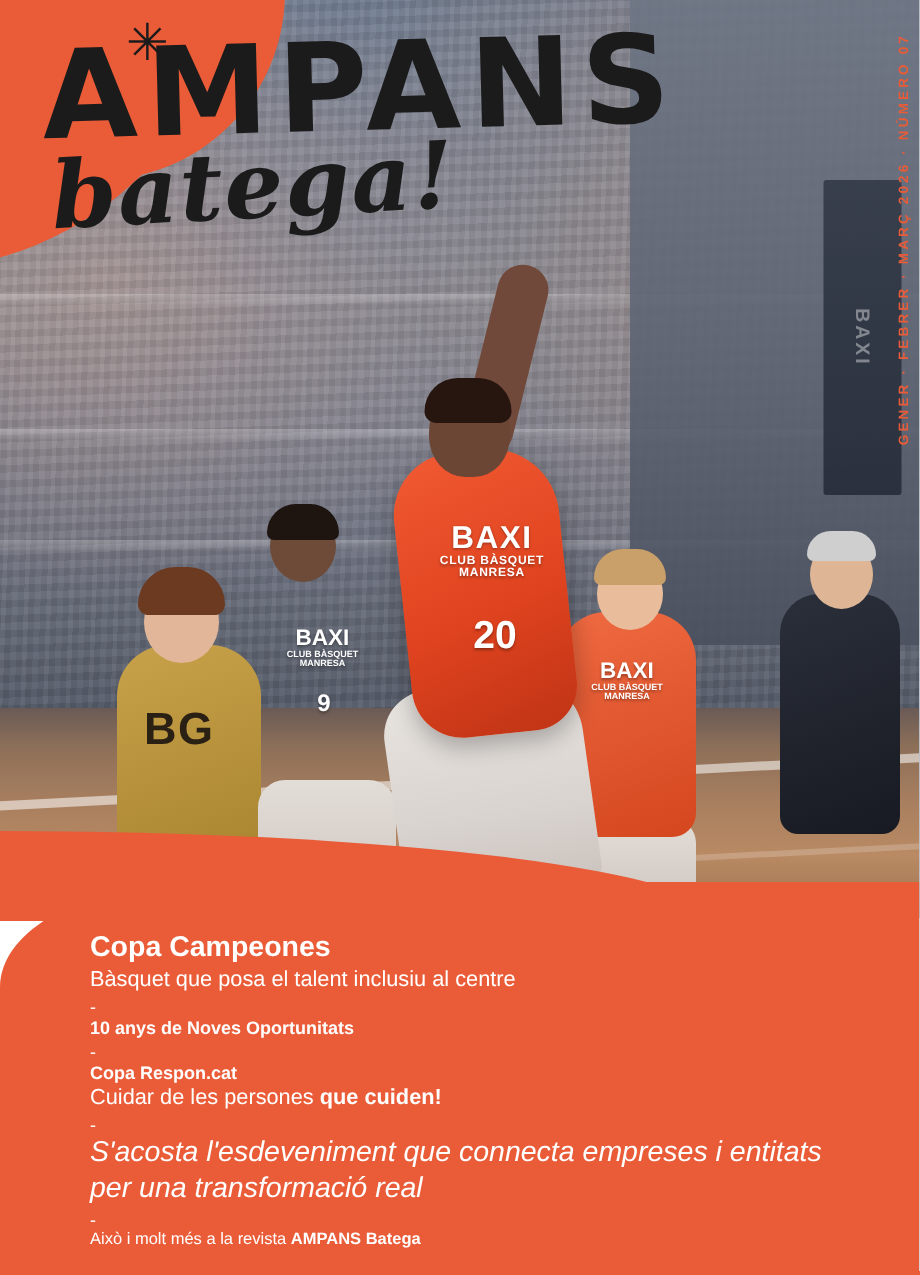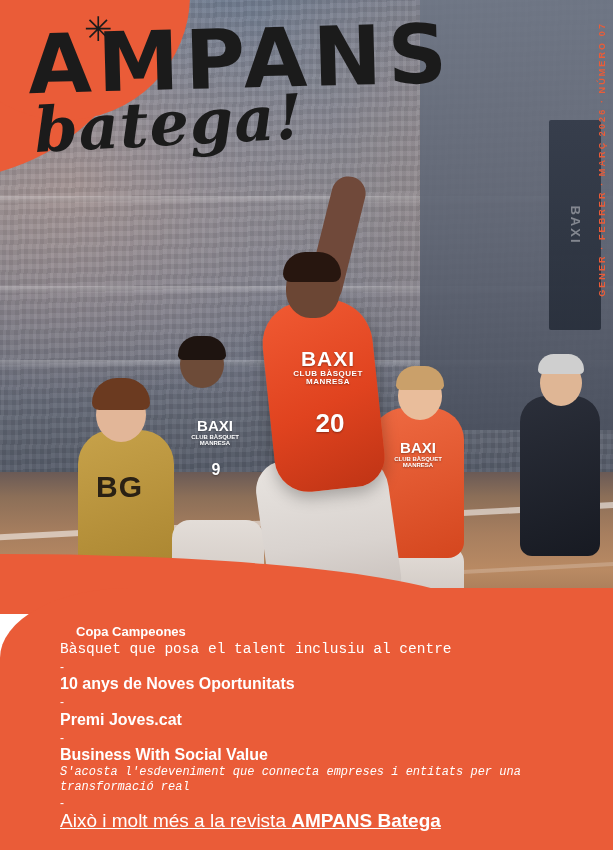--- a/index.html
+++ b/index.html
@@ -346,43 +346,41 @@
   
   .contents {
     position: absolute;
     left: 60px;
     bottom: 18px;
     width: 500px;
     color: #ffffff;
   }
   .entry { margin-bottom: 2px; }
   .entry .title {
-    font-size: 16px;
+    font-size: 12px;
     font-weight: bold;
     line-height: 1.25;
     margin: 0;
   }
-  .entry .title.big { font-size: 13px; margin-left: 16px; }
+  .entry .title.big { font-size: 19px; }
   .entry .sub {
     font-size: 14.5px;
     line-height: 1.3;
     margin: 0 0 0 0;
-    font-family: Liberation Mono, monospace;
-  }
-  .entry .sub.italic { font-style: italic; font-size: 12px; line-height: 1.25; }
+  }
+  .entry .sub.italic { font-style: italic; font-size: 19px; line-height: 1.25; }
   .sep {
     font-size: 12px;
     line-height: 1.1;
     margin: 0;
     color: #ffffff;
   }
   .closing {
-    font-size: 19px;
+    font-size: 11px;
     margin: 0;
-    text-decoration: underline;
   }
   .closing b { font-weight: bold; }
 </style>
 </head>
 <body>
 
 <div class="page">
 
   <div class="photo">
     <div class="crowd"></div>
@@ -465,26 +463,26 @@
       <p class="sub">Bàsquet que posa el talent inclusiu al centre</p>
     </div>
     <p class="sep">-</p>
 
     <div class="entry">
       <p class="title">10 anys de Noves Oportunitats</p>
     </div>
     <p class="sep">-</p>
 
     <div class="entry">
-      <p class="title">Premi Joves.cat</p>
+      <p class="title">Copa Respon.cat</p>
+      <p class="sub"><span>Cuidar de les persones</span> <b>que cuiden!</b></p>
     </div>
     <p class="sep">-</p>
 
     <div class="entry">
-      <p class="title">Business With Social Value</p>
       <p class="sub italic">S'acosta l'esdeveniment que connecta empreses i entitats per una transformació real</p>
     </div>
     <p class="sep">-</p>
 
     <p class="closing"><span>Això i molt més a la revista </span><b>AMPANS Batega</b></p>
   </div>
 
 </div>
 
 </body></html>

